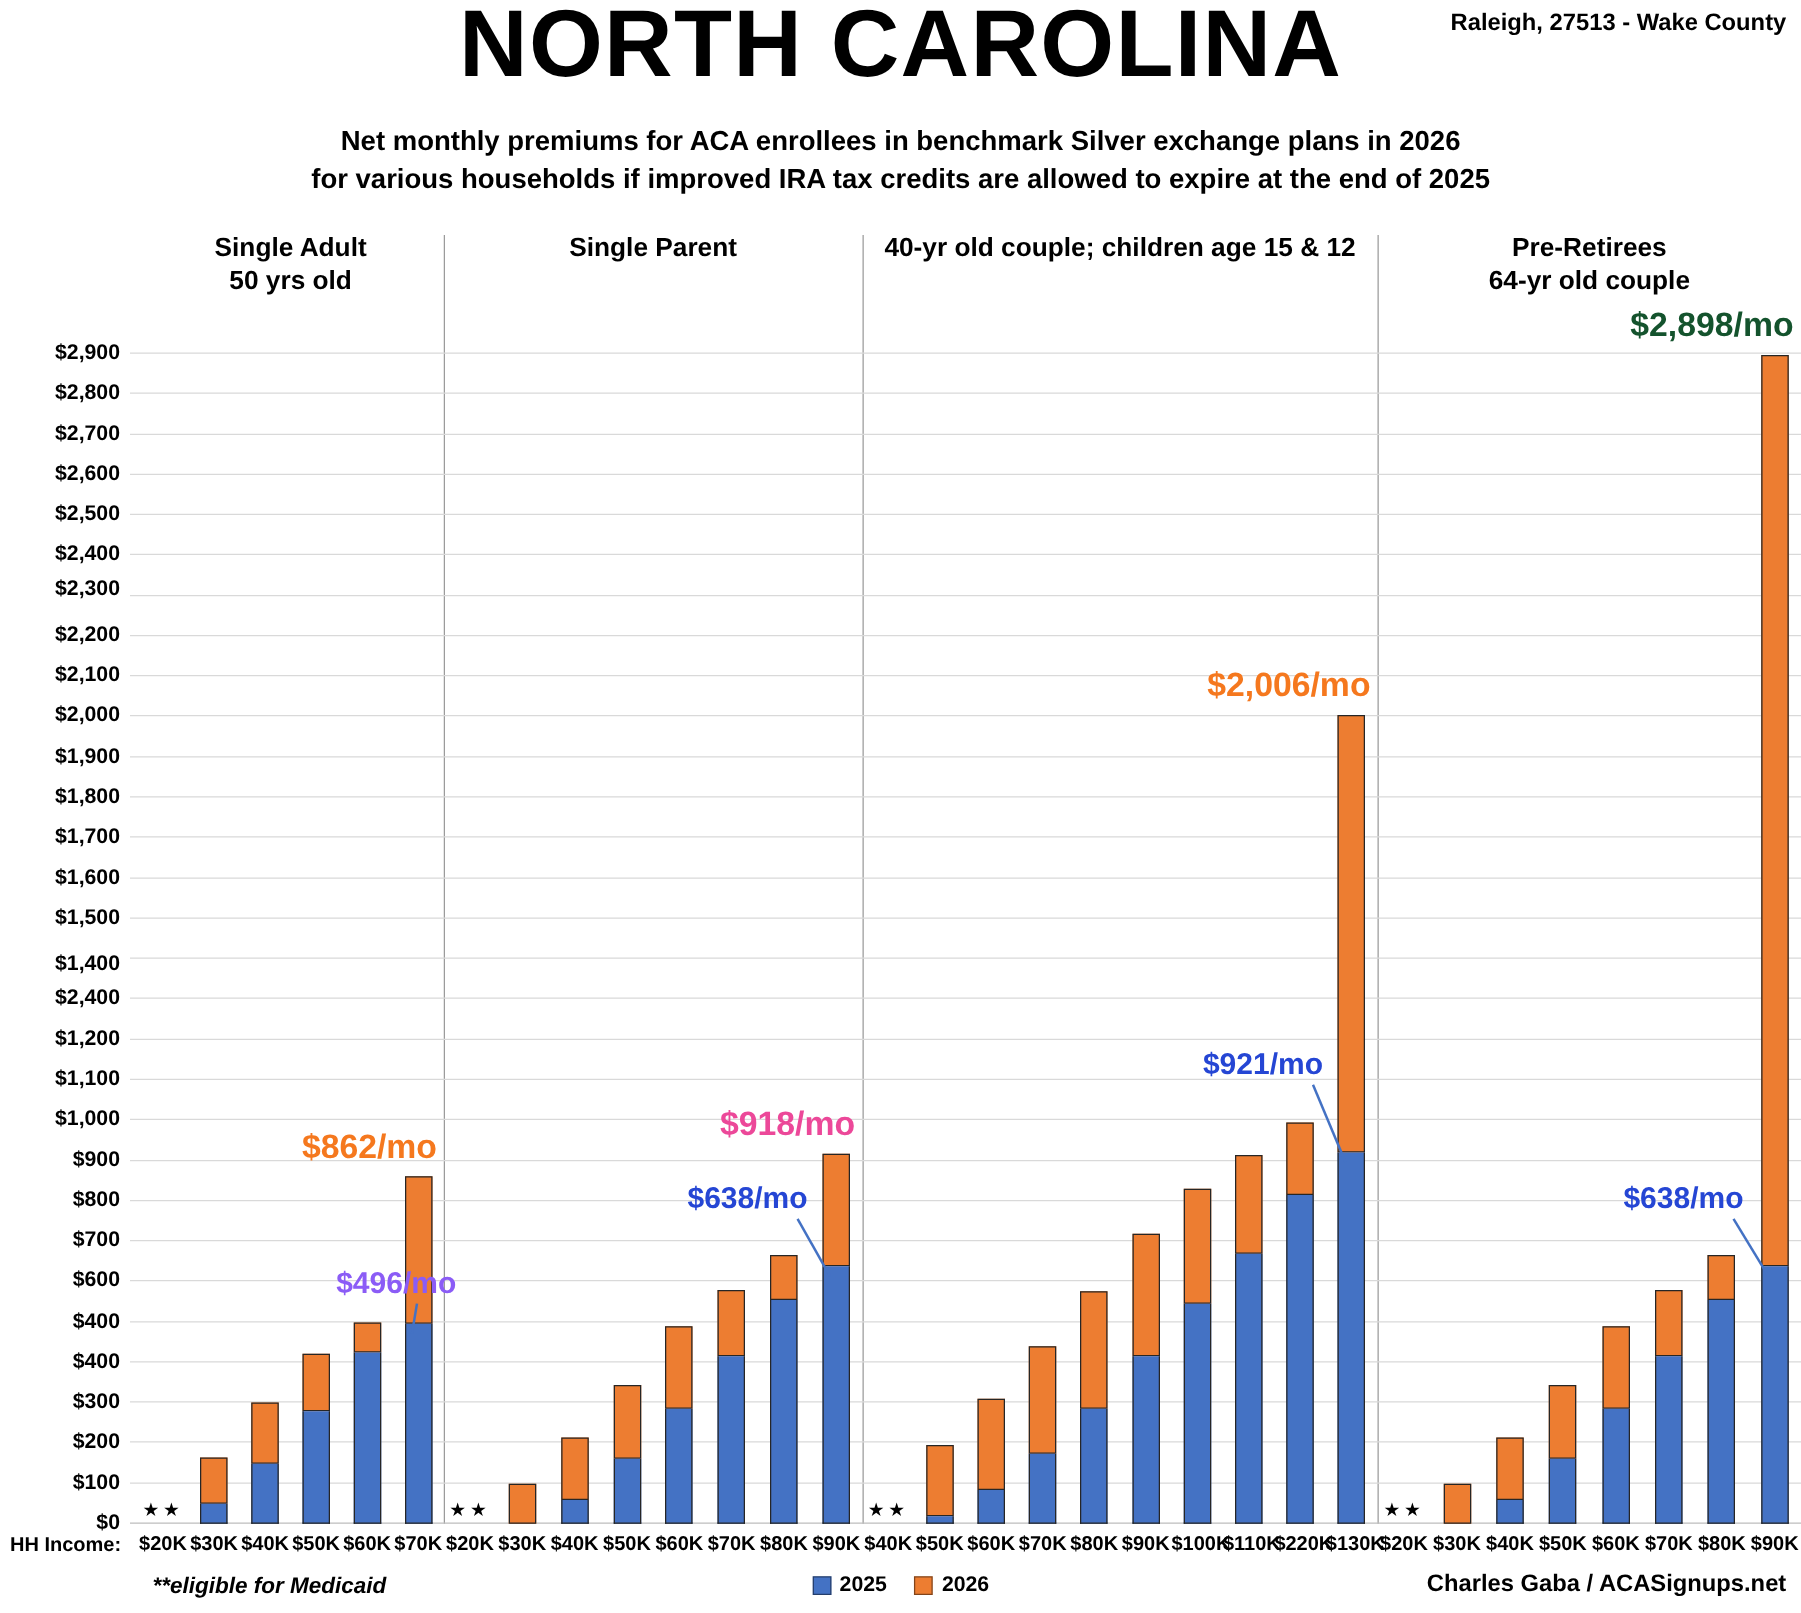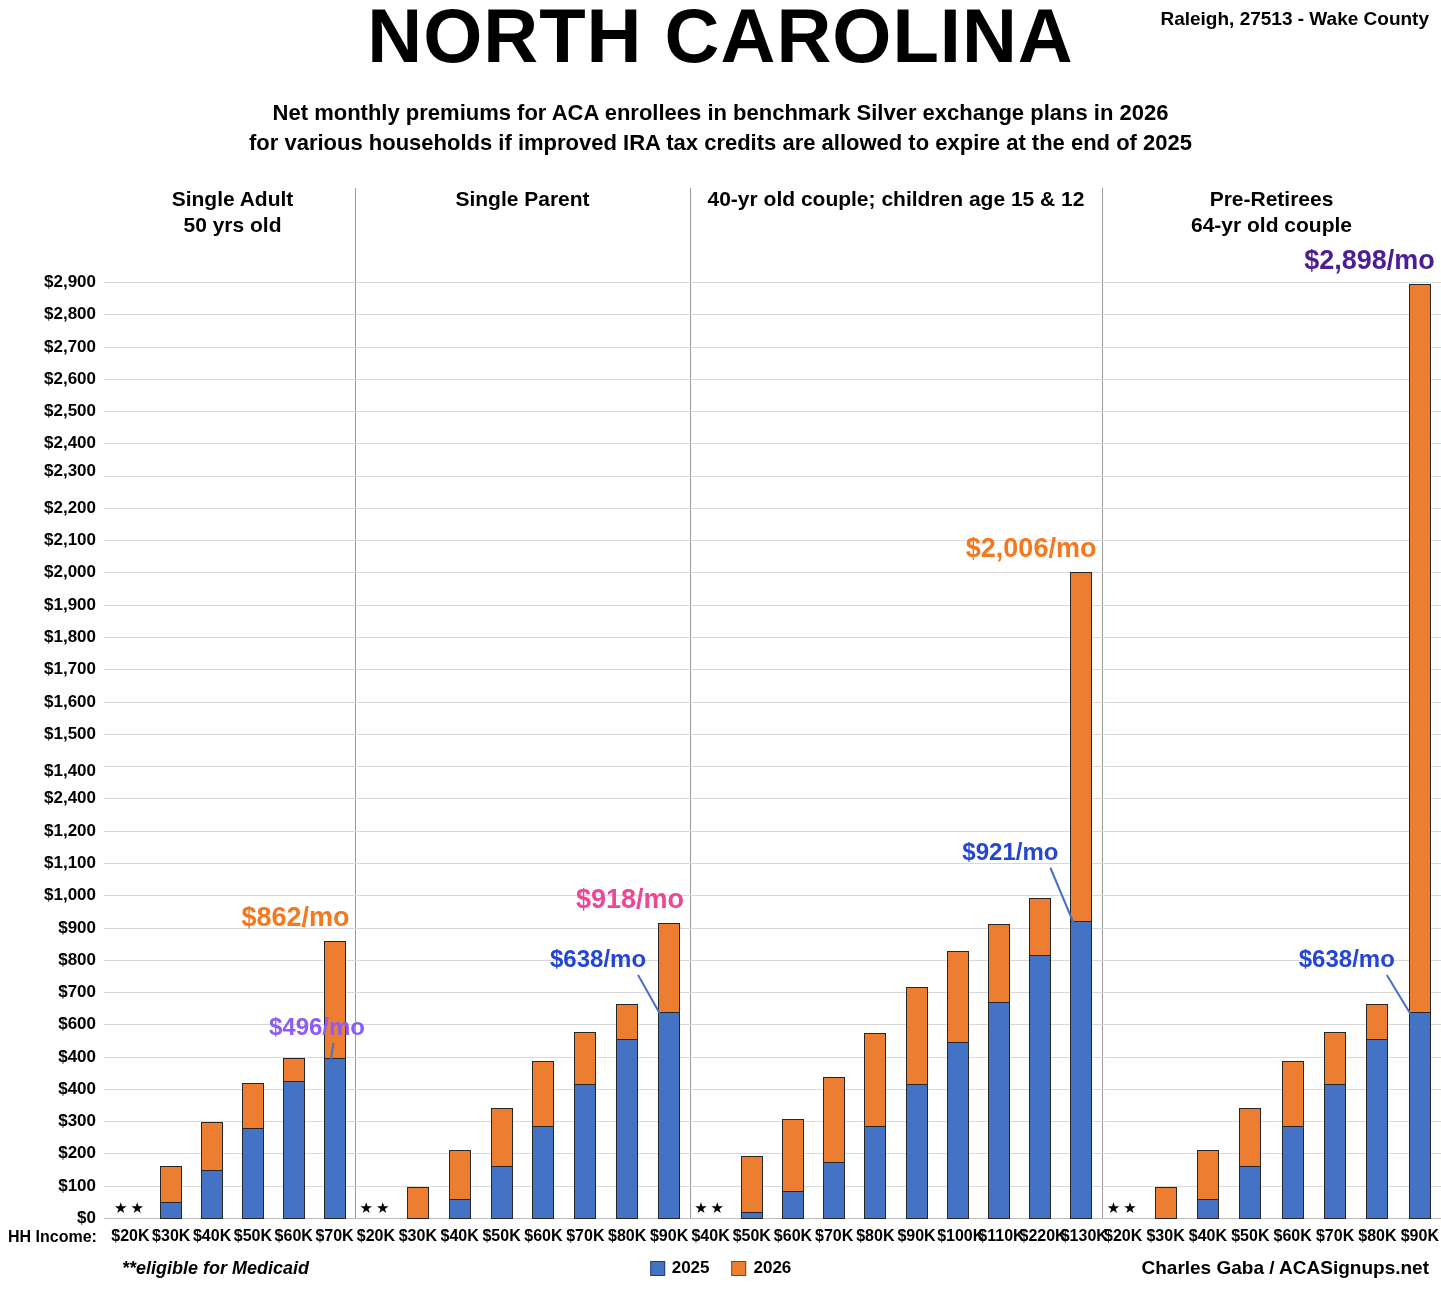--- a/index.html
+++ b/index.html
@@ -330,21 +330,21 @@
           </div>
         </div>
         <div class="cell" style="width: 42.375px;">
           <div class="bar">
             <div class="seg" style="height: 729.434px; background: rgb(237, 125, 49);"></div>
             <div class="seg" style="height: 205.92px; background: rgb(68, 114, 196); border-top: none;"></div>
           </div>
         </div>
       </div>
       <div class="ann ann-2025" style="color: rgb(37, 70, 212); right: 46.1875px; bottom: 245.92px;">$638/mo</div>
-      <div class="ann ann-2026" style="color: #4c1d95; right: 6.1875px; bottom: 943.354px;">$2,898/mo</div>
+      <div class="ann ann-2026" style="color: #14532d; right: 6.1875px; bottom: 943.354px;">$2,898/mo</div>
       <svg class="leader-svg" width="1331" height="964">
         <line x1="223.58333333333334" y1="787.9117241379311" x2="219.58333333333334" y2="811.9117241379311" stroke="#4472C4" stroke-width="2"></line>
         <line x1="528.0625" y1="720.08" x2="554.0625" y2="766.08" stroke="#4472C4" stroke-width="2"></line>
         <line x1="940.4" y1="612.7393103448276" x2="966.4" y2="674.7393103448276" stroke="#4472C4" stroke-width="2"></line>
         <line x1="1276.8125" y1="720.08" x2="1304.8125" y2="766.08" stroke="#4472C4" stroke-width="2"></line>
       </svg>
     </div>
 
   <div class="xrow" id="xrow">
       <div class="xpanel" style="left: 0px; width: 245px;">

